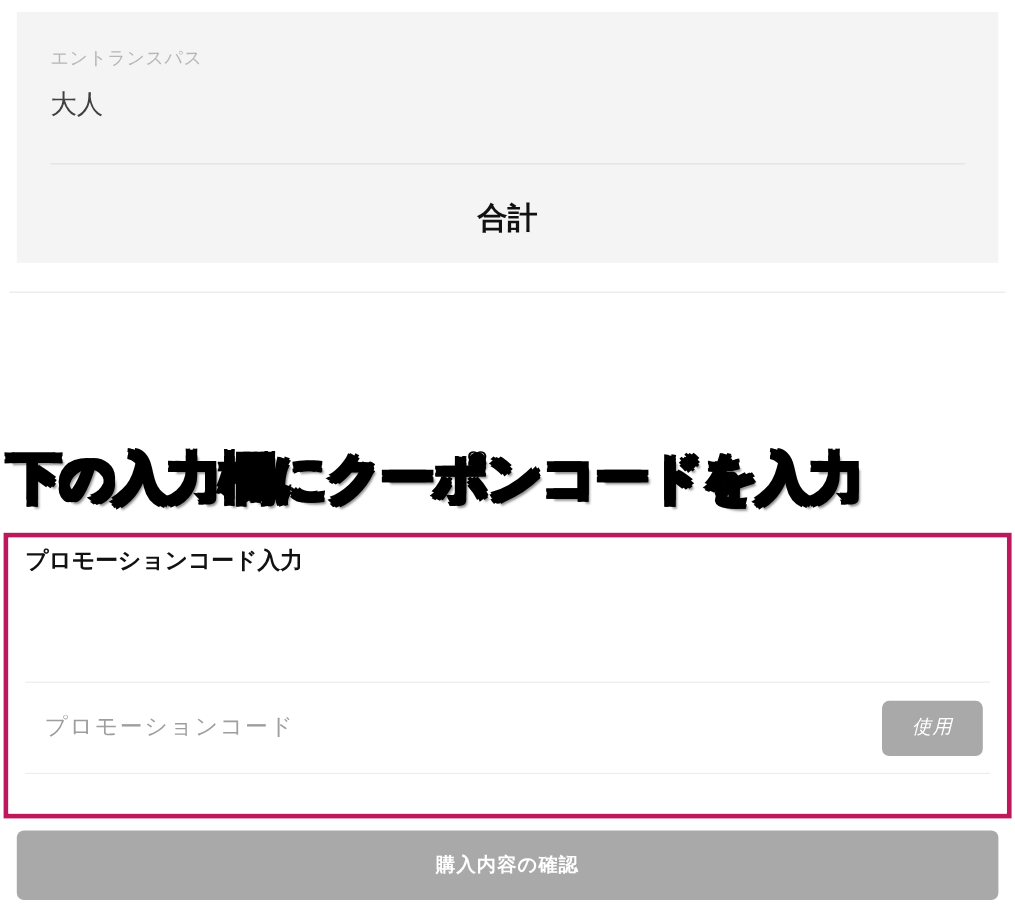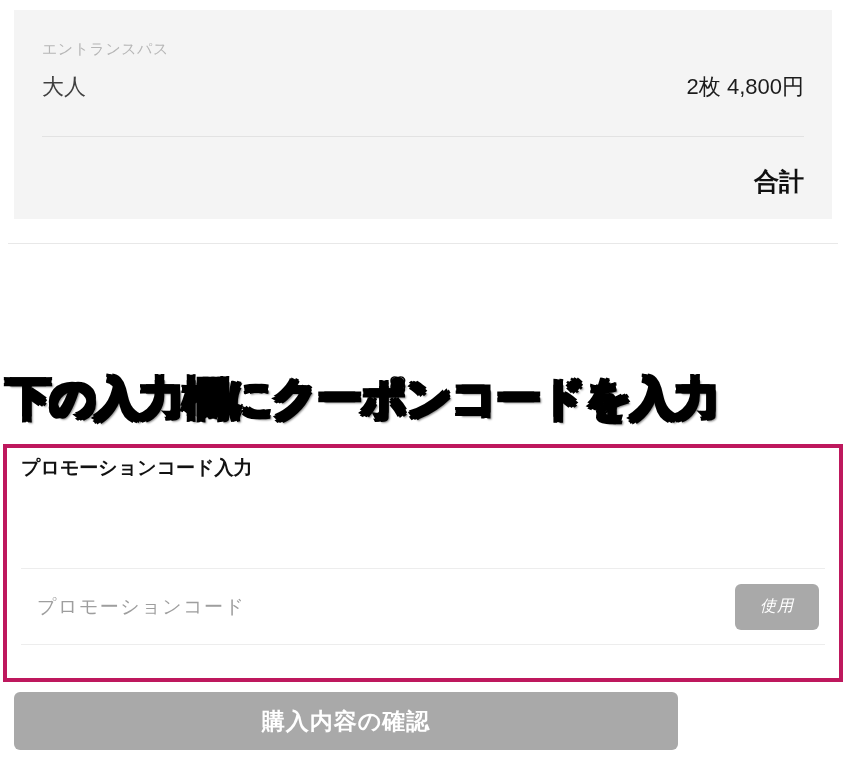--- a/index.html
+++ b/index.html
@@ -58,21 +58,21 @@
 
   .summary-divider {
     height: 1px;
     background: #e2e2e2;
     margin-top: 34px;
   }
 
   .total-row {
     display: flex;
     align-items: baseline;
-    justify-content: flex-end;
+    justify-content: center;
     margin-top: 28px;
   }
 
   .total-label {
     font-size: 25px;
     font-weight: 700;
     color: #111111;
   }
 
   .total-value {
@@ -237,44 +237,43 @@
     cursor: pointer;
     margin-right: 6px;
     font-style: italic;
   }
 
   
   .confirm-btn {
     position: absolute;
     left: 14px;
     top: 692px;
-    width: 664px;
+    width: 818px;
     height: 58px;
     background: #a9a9a9;
     border: none;
     border-radius: 6px;
     color: #ffffff;
     font-family: "Liberation Sans", "DejaVu Sans", sans-serif;
-    font-size: 23px;
+    font-size: 16px;
     font-weight: 700;
     letter-spacing: 1px;
     cursor: pointer;
   }
 </style>
 </head>
 <body>
 
 <div id="page">
 
   <div class="summary-card">
     <div class="summary-group-label">エントランスパス</div>
 
     <div class="summary-row">
       <span class="summary-item-name">大人</span>
-      <span class="summary-item-price">2枚 4,800円</span>
     </div>
 
     <div class="summary-divider"></div>
 
     <div class="total-row">
       <span class="total-label">合計</span>
     </div>
   </div>
 
   <div class="section-divider"></div>

